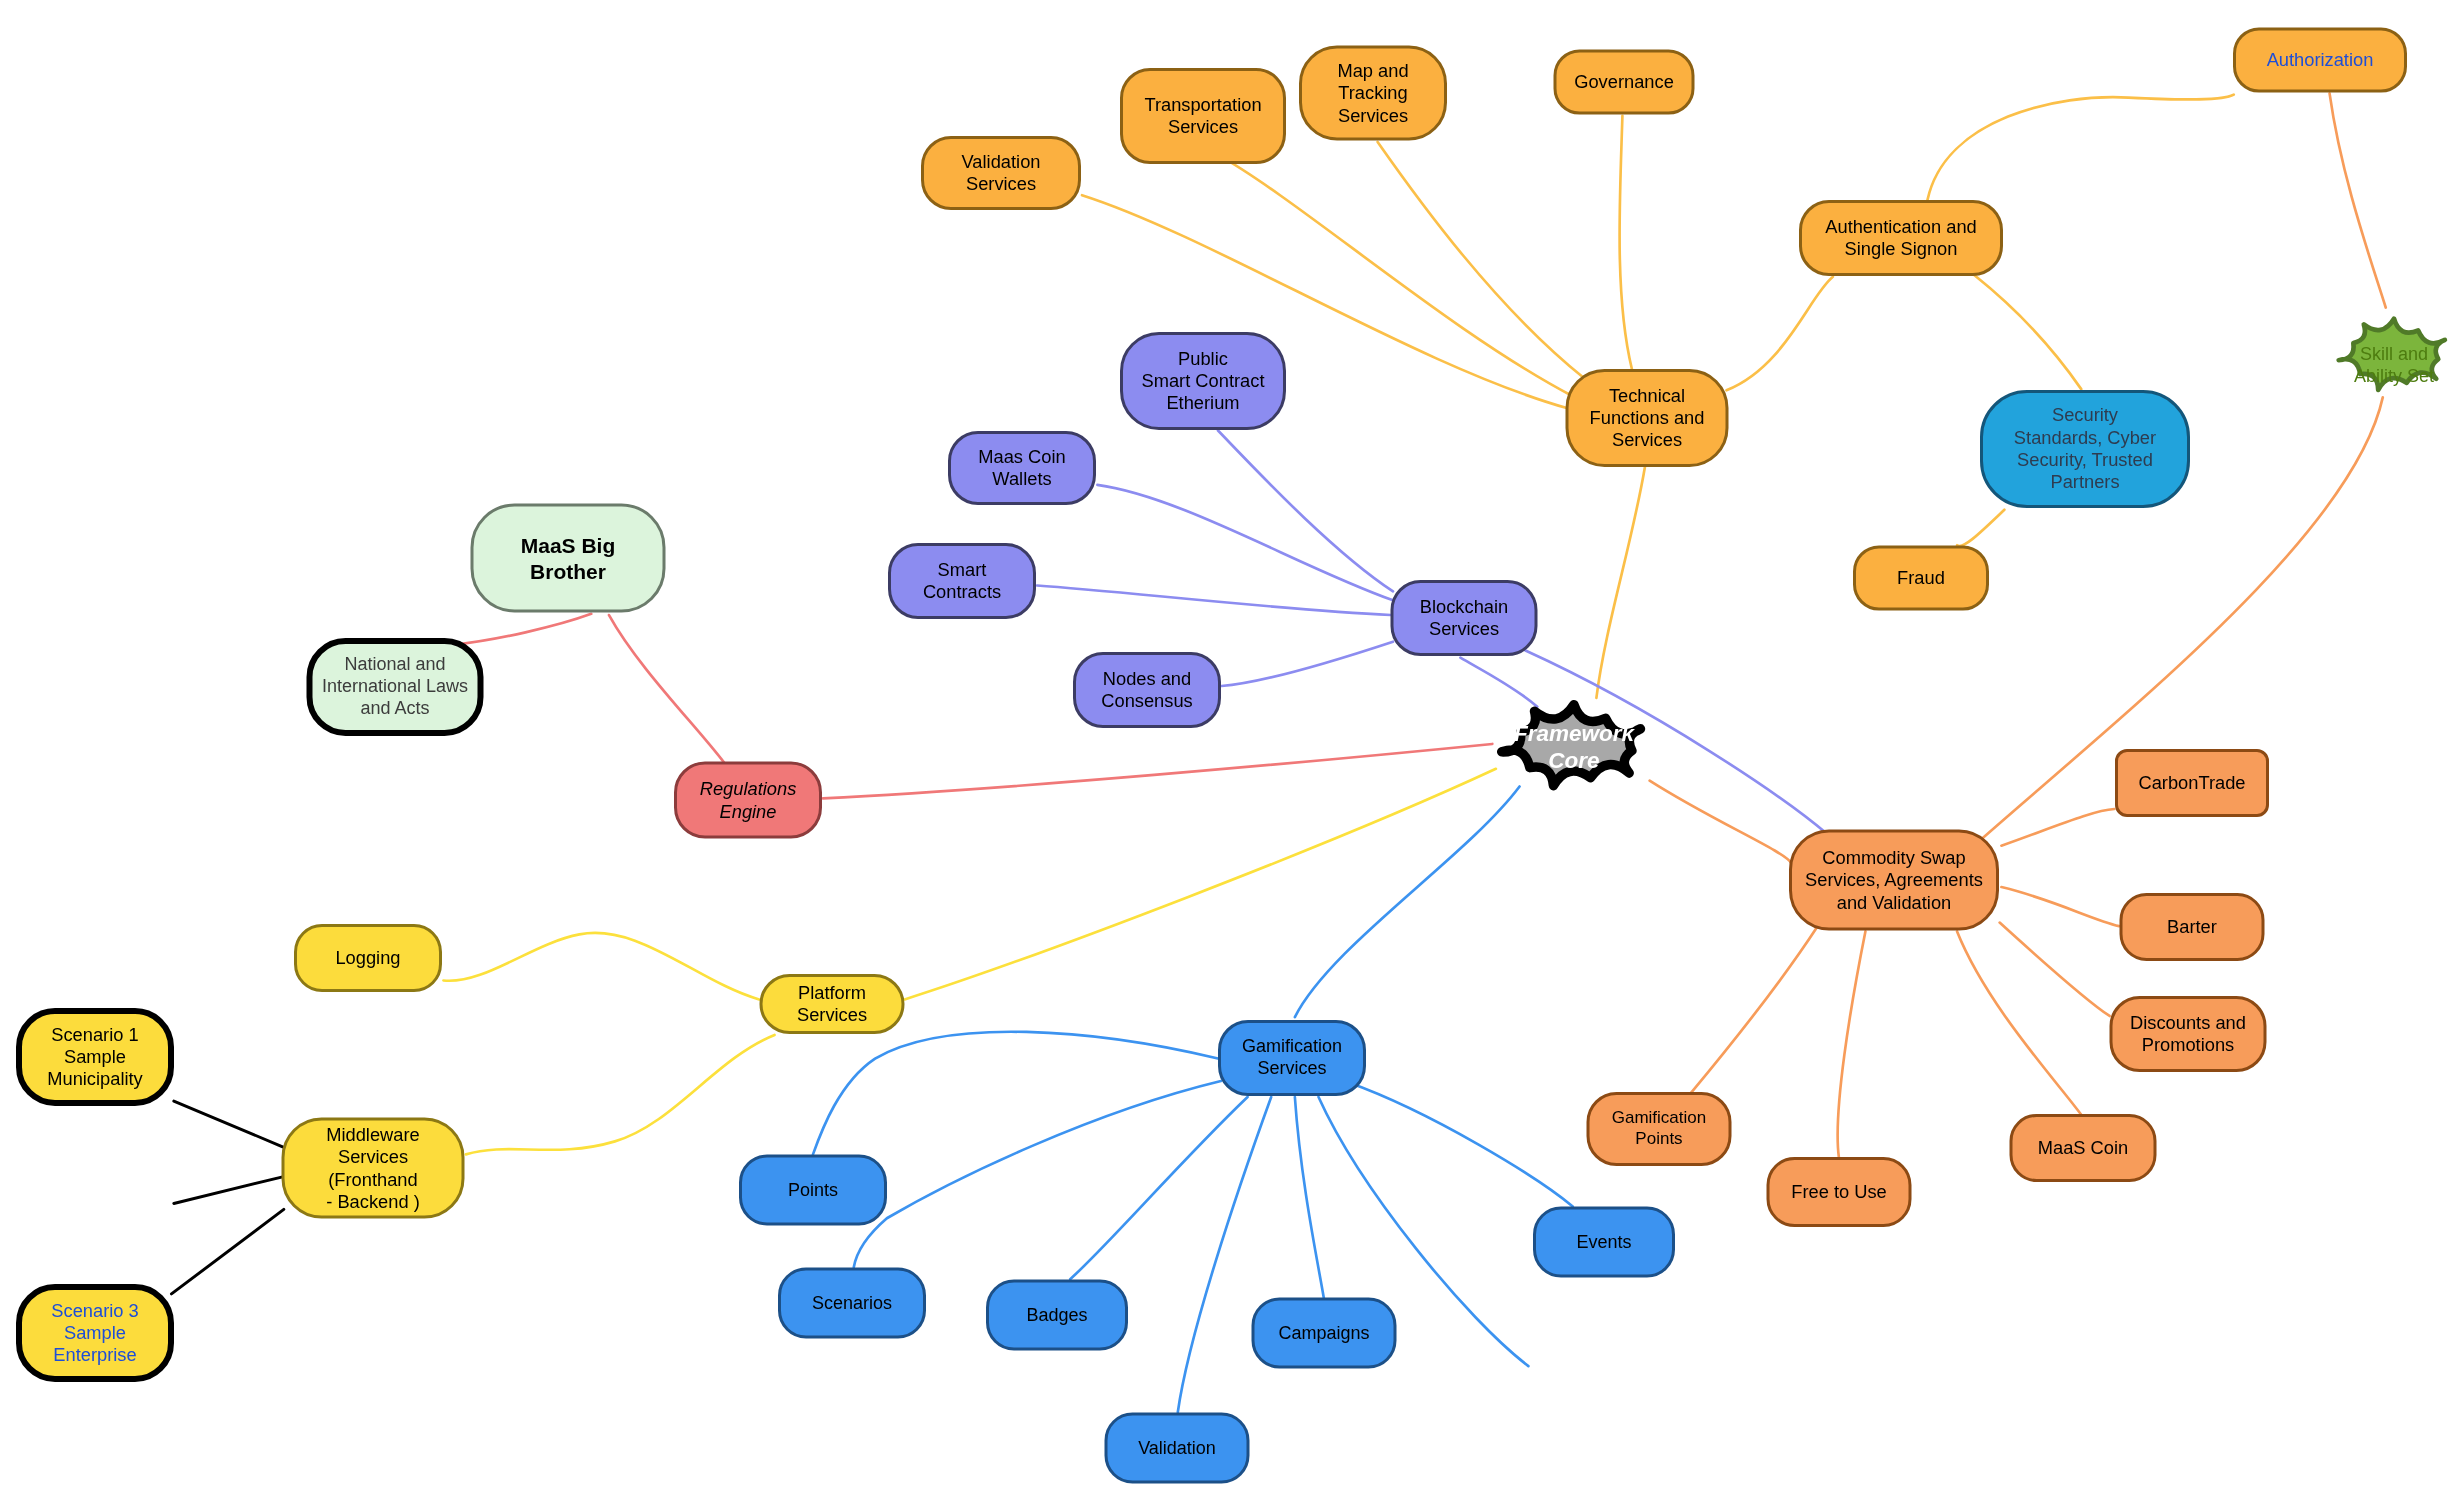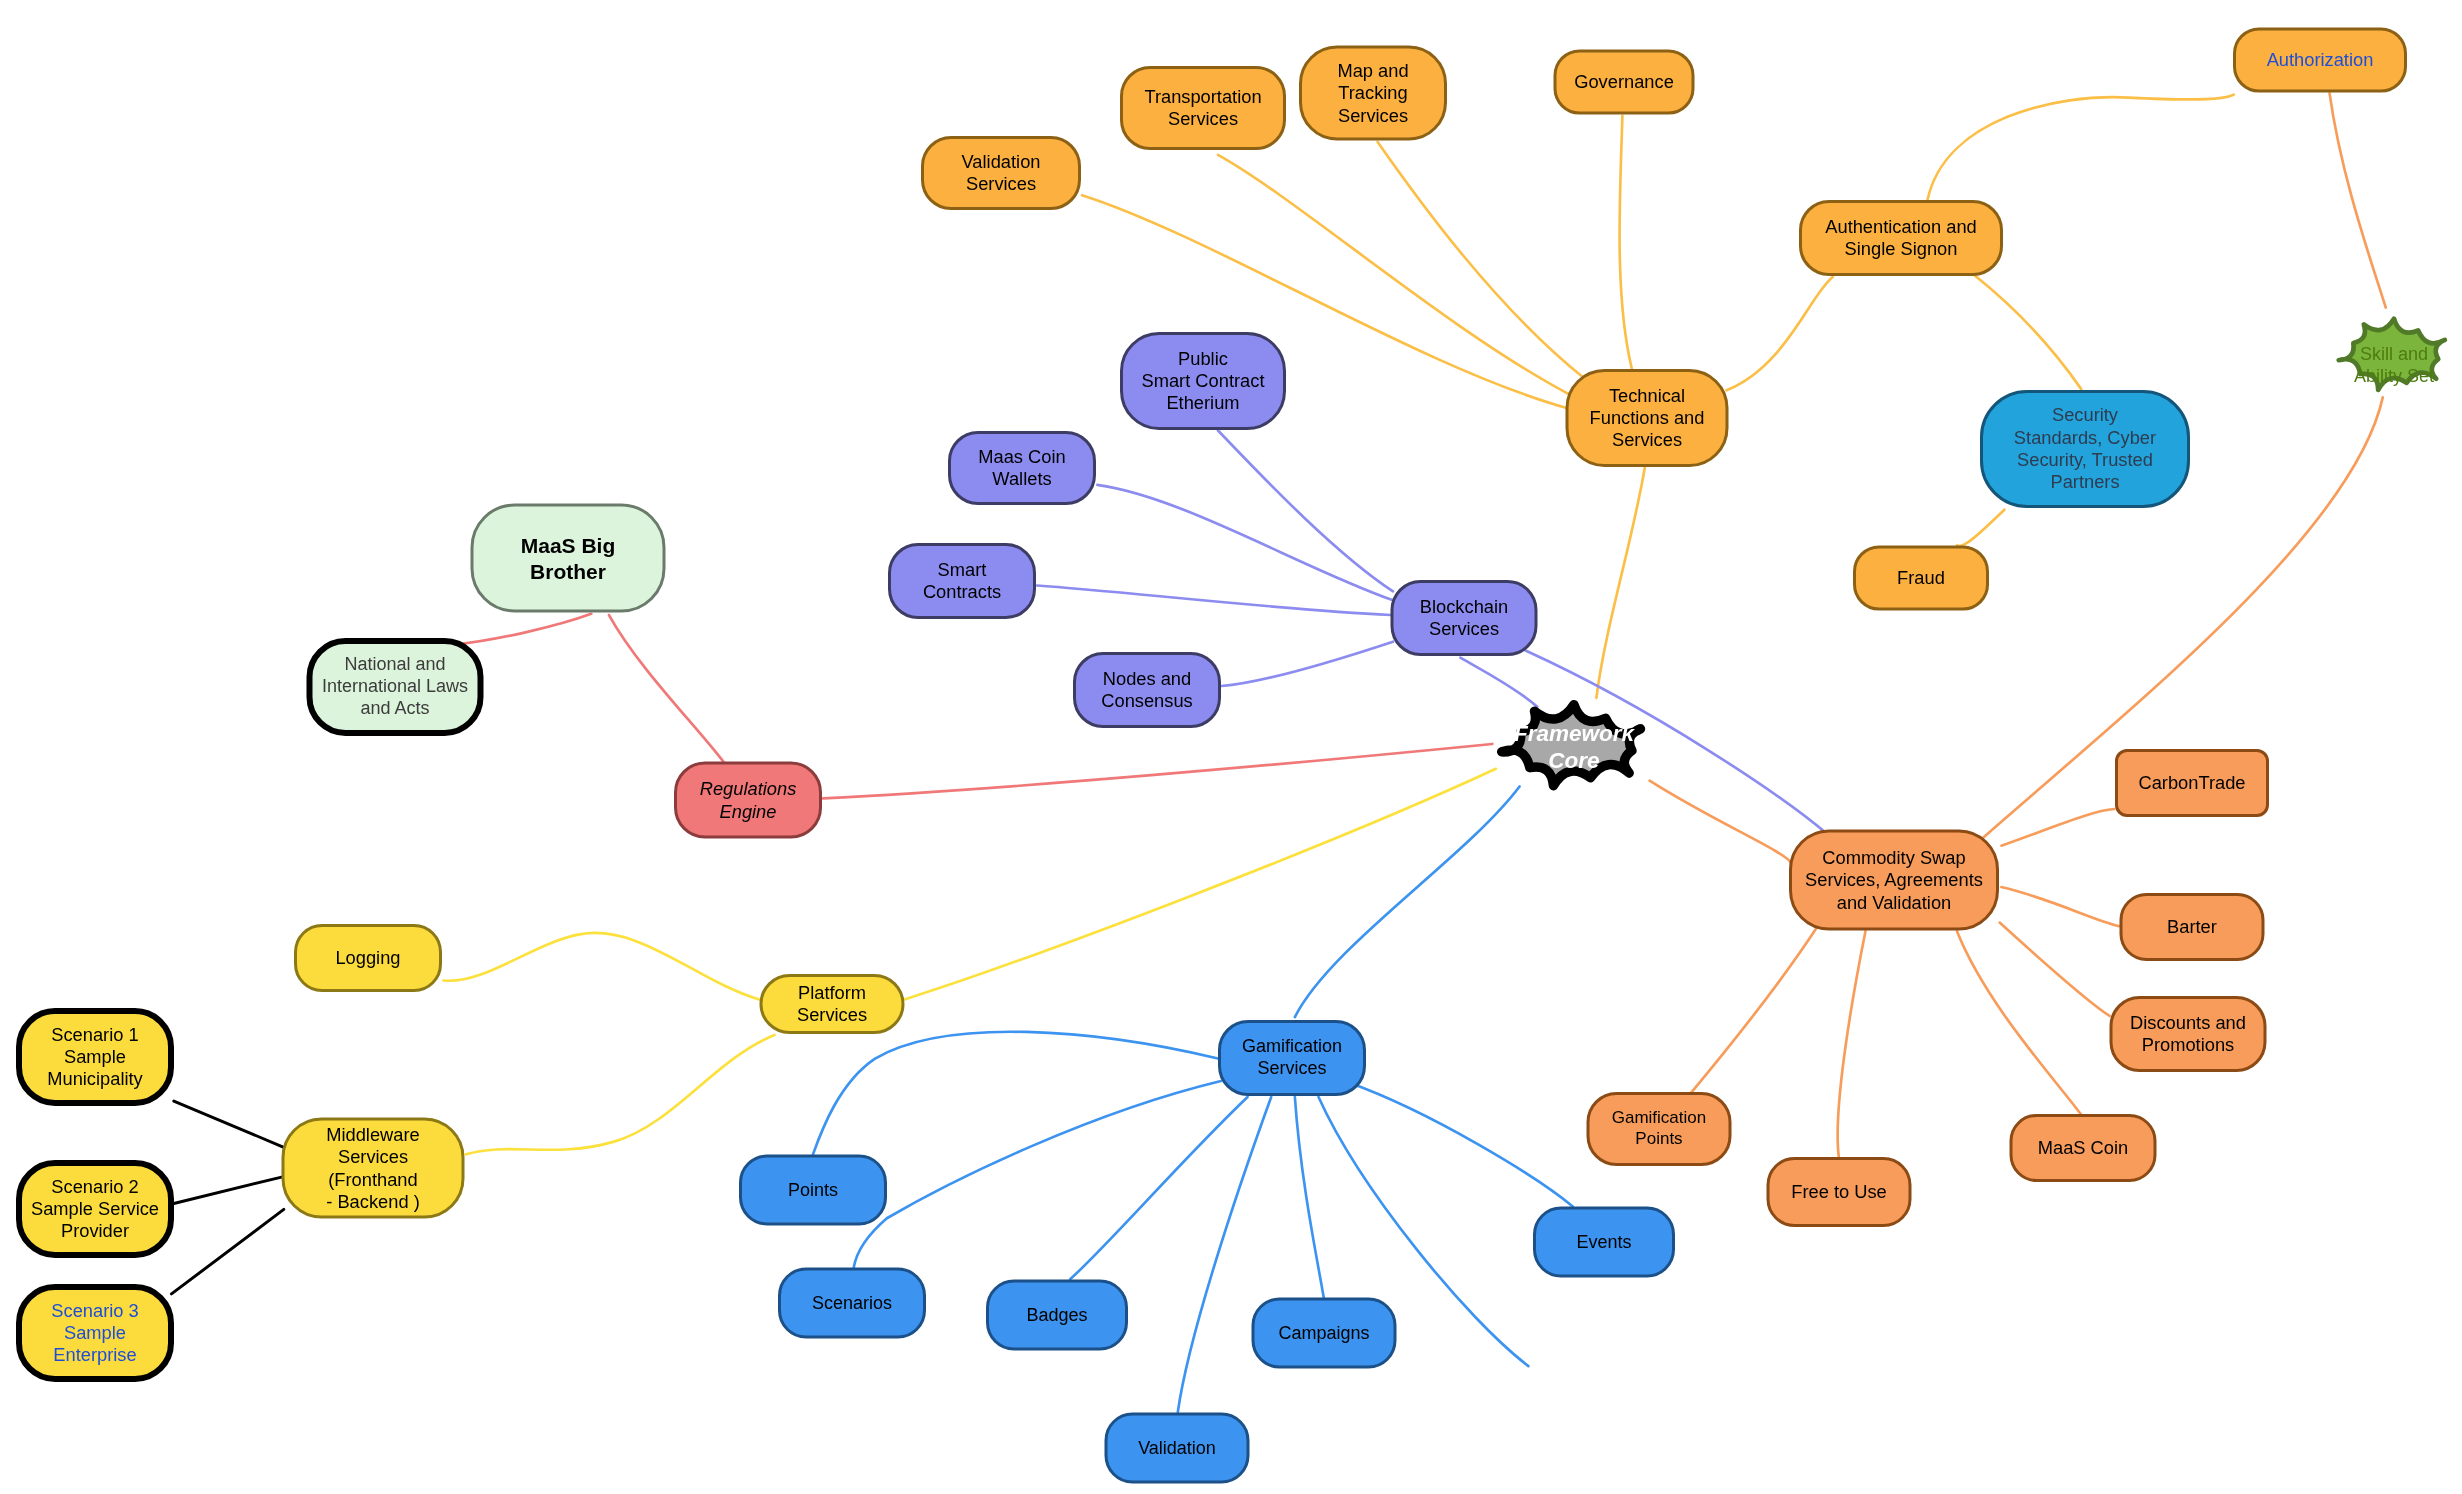--- a/index.html
+++ b/index.html
@@ -109,21 +109,21 @@
     </div>
     <div class="cloud" style="left: 2394px; top: 355px; width: 127px; height: 89px;">
       <svg width="127" height="89" viewBox="0 0 215 150">
         <path d="M 94.6 0.0 Q 104.0 32.6 135.5 20.1 Q 149.4 52.9 180.7 36.0 Q 157.2 46.1 169.5 68.5 Q 149.5 83.3 166.1 101.8 Q 137.2 77.6 115.9 108.7 Q 85.4 88.2 67.9 120.5 Q 67.4 90.3 37.4 93.7 Q 32.1 61.9 1.0 70.3 Q 29.4 69.3 25.8 41.1 Q 51.8 35.1 43.5 9.8 Q 74.4 33.0 94.6 0.0 Z" transform="translate(12.9,13.5)" fill="#7CB53C" stroke="#507A28" stroke-width="8" stroke-linejoin="round"></path>
       </svg>
       <div class="cloud-label" style="color: #4d7c0f; font-size: 18px; font-weight: normal; font-style: normal; margin-top: 20px;">Skill and
 Ability Set</div>
     </div>
     <div class="node" style="left: 1001px; top: 173px; width: 160px; height: 74px; background: rgb(251, 176, 64); border-color: rgb(140, 97, 20); border-width: 3.5px; border-radius: 30px; color: rgb(0, 0, 0); font-size: 18.3px; font-weight: normal; font-style: normal;"><span>Validation
 Services</span></div>
-    <div class="node" style="left: 1203px; top: 108px; width: 166px; height: 84px; background: rgb(251, 176, 64); border-color: rgb(140, 97, 20); border-width: 3.5px; border-radius: 30px; color: rgb(0, 0, 0); font-size: 18.3px; font-weight: normal; font-style: normal;"><span>Transportation
+    <div class="node" style="left: 1203px; top: 116px; width: 166px; height: 96px; background: rgb(251, 176, 64); border-color: rgb(140, 97, 20); border-width: 3.5px; border-radius: 30px; color: rgb(0, 0, 0); font-size: 18.3px; font-weight: normal; font-style: normal;"><span>Transportation
 Services</span></div>
     <div class="node" style="left: 1373px; top: 93px; width: 148px; height: 95px; background: rgb(251, 176, 64); border-color: rgb(140, 97, 20); border-width: 3.5px; border-radius: 38px; color: rgb(0, 0, 0); font-size: 18.3px; font-weight: normal; font-style: normal;"><span>Map and
 Tracking
 Services</span></div>
     <div class="node" style="left: 1624px; top: 82px; width: 141px; height: 65px; background: rgb(251, 176, 64); border-color: rgb(140, 97, 20); border-width: 3.5px; border-radius: 26px; color: rgb(0, 0, 0); font-size: 18.3px; font-weight: normal; font-style: normal;"><span>Governance</span></div>
     <div class="node" style="left: 1647px; top: 418px; width: 163px; height: 98px; background: rgb(251, 176, 64); border-color: rgb(140, 97, 20); border-width: 3.5px; border-radius: 39px; color: rgb(0, 0, 0); font-size: 18.3px; font-weight: normal; font-style: normal;"><span>Technical
 Functions and
 Services</span></div>
     <div class="node" style="left: 1901px; top: 238px; width: 204px; height: 76px; background: rgb(251, 176, 64); border-color: rgb(140, 97, 20); border-width: 3.5px; border-radius: 30px; color: rgb(0, 0, 0); font-size: 18.3px; font-weight: normal; font-style: normal;"><span>Authentication and
 Single Signon</span></div>
@@ -153,23 +153,20 @@
 Engine</span></div>
     <div class="node" style="left: 368px; top: 958px; width: 148px; height: 68px; background: rgb(252, 220, 60); border-color: rgb(140, 120, 20); border-width: 3.5px; border-radius: 28px; color: rgb(0, 0, 0); font-size: 18.3px; font-weight: normal; font-style: normal;"><span>Logging</span></div>
     <div class="node" style="left: 832px; top: 1004px; width: 145px; height: 60px; background: rgb(252, 220, 60); border-color: rgb(140, 120, 20); border-width: 3.5px; border-radius: 31px; color: rgb(0, 0, 0); font-size: 18.3px; font-weight: normal; font-style: normal;"><span>Platform
 Services</span></div>
     <div class="node" style="left: 373px; top: 1168px; width: 183px; height: 101px; background: rgb(252, 220, 60); border-color: rgb(140, 120, 20); border-width: 3.5px; border-radius: 40px; color: rgb(0, 0, 0); font-size: 18.3px; font-weight: normal; font-style: normal;"><span>Middleware
 Services (Fronthand
 - Backend )</span></div>
     <div class="node" style="left: 95px; top: 1057px; width: 158px; height: 98px; background: rgb(252, 220, 60); border-color: rgb(0, 0, 0); border-width: 6px; border-radius: 39px; color: rgb(0, 0, 0); font-size: 18.3px; font-weight: normal; font-style: normal;"><span>Scenario 1
 Sample
 Municipality</span></div>
-    <div class="node" style="left: 95px; top: 1209px; width: 158px; height: 98px; background: rgb(252, 220, 60); border-color: rgb(0, 0, 0); border-width: 6px; border-radius: 39px; color: rgb(0, 0, 0); font-size: 18.3px; font-weight: normal; font-style: normal;"><span>Scenario 2
-Sample Service
-Provider</span></div>
     <div class="node" style="left: 95px; top: 1333px; width: 158px; height: 98px; background: rgb(252, 220, 60); border-color: rgb(0, 0, 0); border-width: 6px; border-radius: 39px; color: #1d4ed8; font-size: 18.3px; font-weight: normal; font-style: normal;"><span>Scenario 3
 Sample
 Enterprise</span></div>
     <div class="node" style="left: 1292px; top: 1058px; width: 148px; height: 76px; background: rgb(60, 147, 240); border-color: rgb(28, 80, 136); border-width: 3.5px; border-radius: 30px; color: rgb(0, 0, 0); font-size: 18px; font-weight: normal; font-style: normal;"><span>Gamification
 Services</span></div>
     <div class="node" style="left: 813px; top: 1190px; width: 148px; height: 71px; background: rgb(60, 147, 240); border-color: rgb(28, 80, 136); border-width: 3.5px; border-radius: 28px; color: rgb(0, 0, 0); font-size: 18px; font-weight: normal; font-style: normal;"><span>Points</span></div>
     <div class="node" style="left: 852px; top: 1303px; width: 148px; height: 71px; background: rgb(60, 147, 240); border-color: rgb(28, 80, 136); border-width: 3.5px; border-radius: 28px; color: rgb(0, 0, 0); font-size: 18px; font-weight: normal; font-style: normal;"><span>Scenarios</span></div>
     <div class="node" style="left: 1057px; top: 1315px; width: 142px; height: 71px; background: rgb(60, 147, 240); border-color: rgb(28, 80, 136); border-width: 3.5px; border-radius: 28px; color: rgb(0, 0, 0); font-size: 18px; font-weight: normal; font-style: normal;"><span>Badges</span></div>
     <div class="node" style="left: 1177px; top: 1448px; width: 145px; height: 71px; background: rgb(60, 147, 240); border-color: rgb(28, 80, 136); border-width: 3.5px; border-radius: 28px; color: rgb(0, 0, 0); font-size: 18px; font-weight: normal; font-style: normal;"><span>Validation</span></div>
     <div class="node" style="left: 1324px; top: 1333px; width: 145px; height: 71px; background: rgb(60, 147, 240); border-color: rgb(28, 80, 136); border-width: 3.5px; border-radius: 28px; color: rgb(0, 0, 0); font-size: 18px; font-weight: normal; font-style: normal;"><span>Campaigns</span></div>

